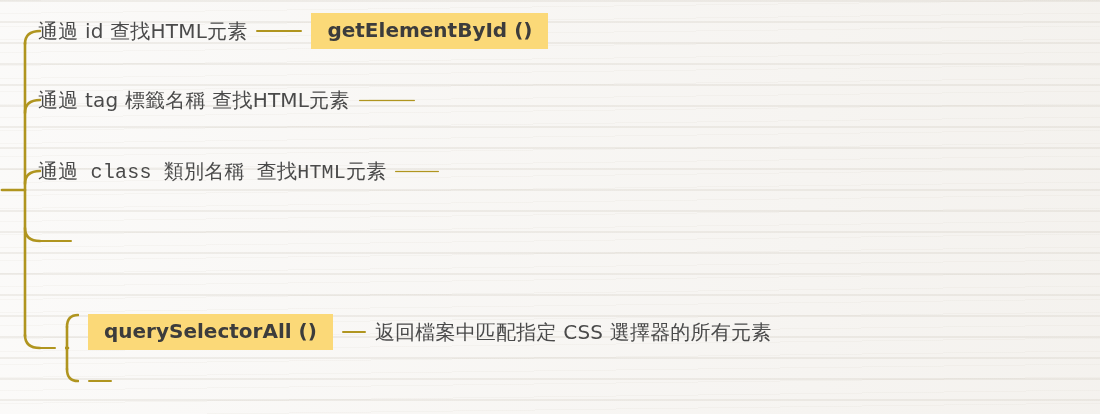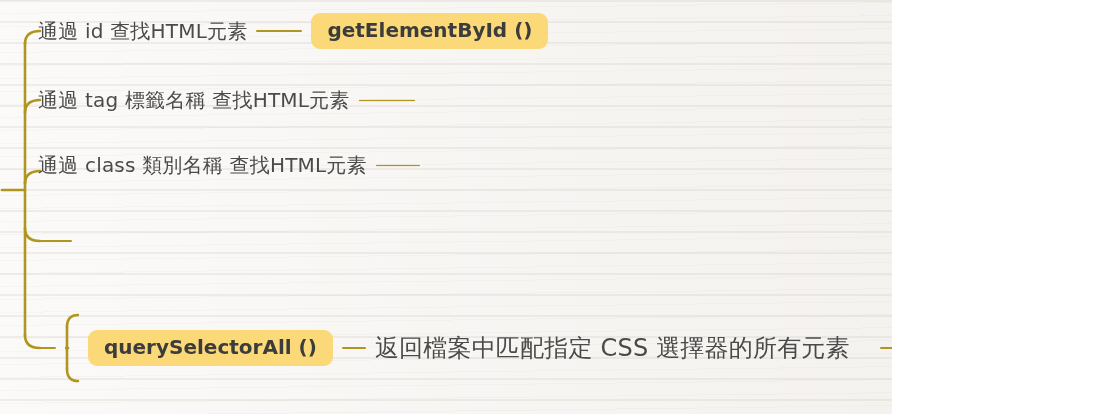--- a/index.html
+++ b/index.html
@@ -1,18 +1,18 @@
 <!DOCTYPE html>
 <html><head>
 <meta charset="utf-8">
 <style>
   html,body { margin:0; padding:0; }
   .canvas {
     position:relative;
-    width:892px; height:414px;
+    width:1100px; height:414px;
     overflow:hidden;
     font-family:"DejaVu Sans","Liberation Sans",sans-serif;
     background-color:#f6f4f1;
     background-image:
       repeating-linear-gradient(180deg,
         rgba(196,189,176,0.22) 0px, rgba(196,189,176,0.22) 2px,
         rgba(255,255,255,0) 2px, rgba(255,255,255,0) 21px),
       repeating-linear-gradient(179.3deg,
         rgba(210,204,192,0.12) 0px, rgba(210,204,192,0.12) 1px,
         rgba(255,255,255,0) 1px, rgba(255,255,255,0) 13px),
@@ -23,48 +23,48 @@
     fill:none; stroke:#b0951f; stroke-width:2.6; stroke-linecap:round;
   }
   .row {
     position:absolute; left:38px;
     display:flex; align-items:center; gap:9px;
     transform:translateY(-50%);
     white-space:nowrap;
   }
   .row-1 { top:31px; }
   .row-2 { top:100px;align-items:center; }
-  .row-3 { top:165px; }
+  .row-3 { top:171px;font-family:Liberation Mono, monospace; }
   .row-4 { top:241px; }
   .row-5 { top:348px; }
   .topic-label {
     font-size:20px; color:#4a4a4a; letter-spacing:0.2px;
   }
   .dash {
     height:0; border-top:2.6px solid #b0951f; border-radius:2px;
     flex:0 0 auto;
   }
   .dash-46 { width:46px; }
   .dash-56 { width:56px; }
   .dash-44 { width:44px; }
   .dash-34 { width:34px; }
   .dash-18 { width:18px; }
   .dash-24 { width:24px; }
   .method-node {
     background:#fbd978;
     color:#3c3c3c;
     font-size:20px; font-weight:600;
     padding:5px 16px 7px 16px;
-    border-radius:9px;
+    border-radius:0;
     line-height:24px;
   }
   .desc-label {
-    font-size:24px; color:#4a4a4a; letter-spacing:0.2px;
+    font-size:20px; color:#4a4a4a; letter-spacing:0.2px;
   }
-  .subcol { display:flex; flex-direction:row; gap:30px; }
+  .subcol { display:flex; flex-direction:column; gap:30px; }
   .subrow { display:flex; align-items:center; gap:9px; }
   svg.bracket { flex:0 0 auto; display:block; }
 </style>
 </head>
 <body>
 
 <div class="canvas">
 
   <svg class="connectors" width="1100" height="414" viewBox="0 0 1100 414">
     <path d="M2,190 H25"></path>

